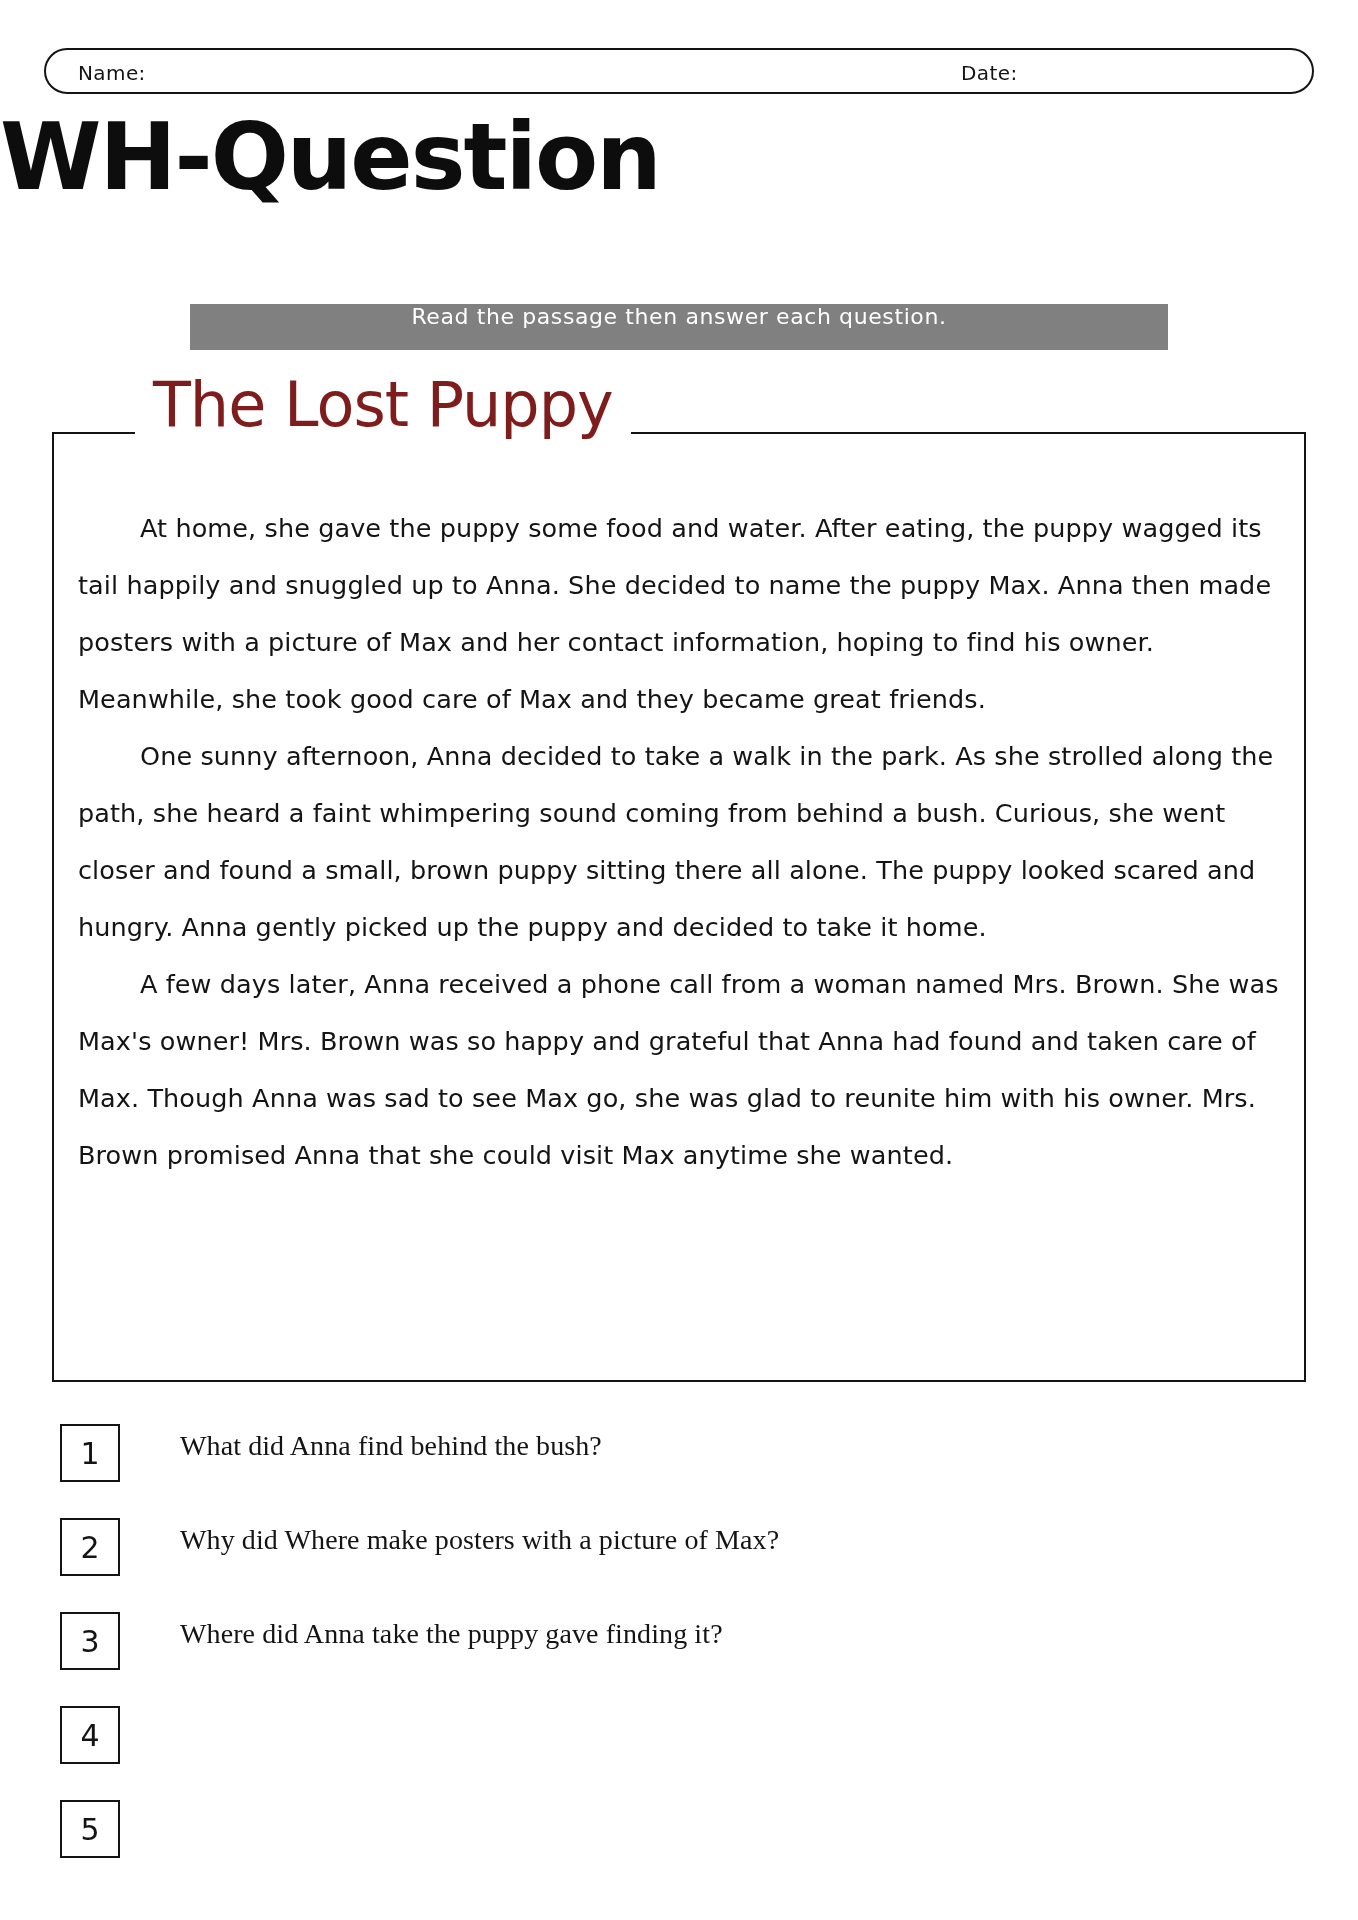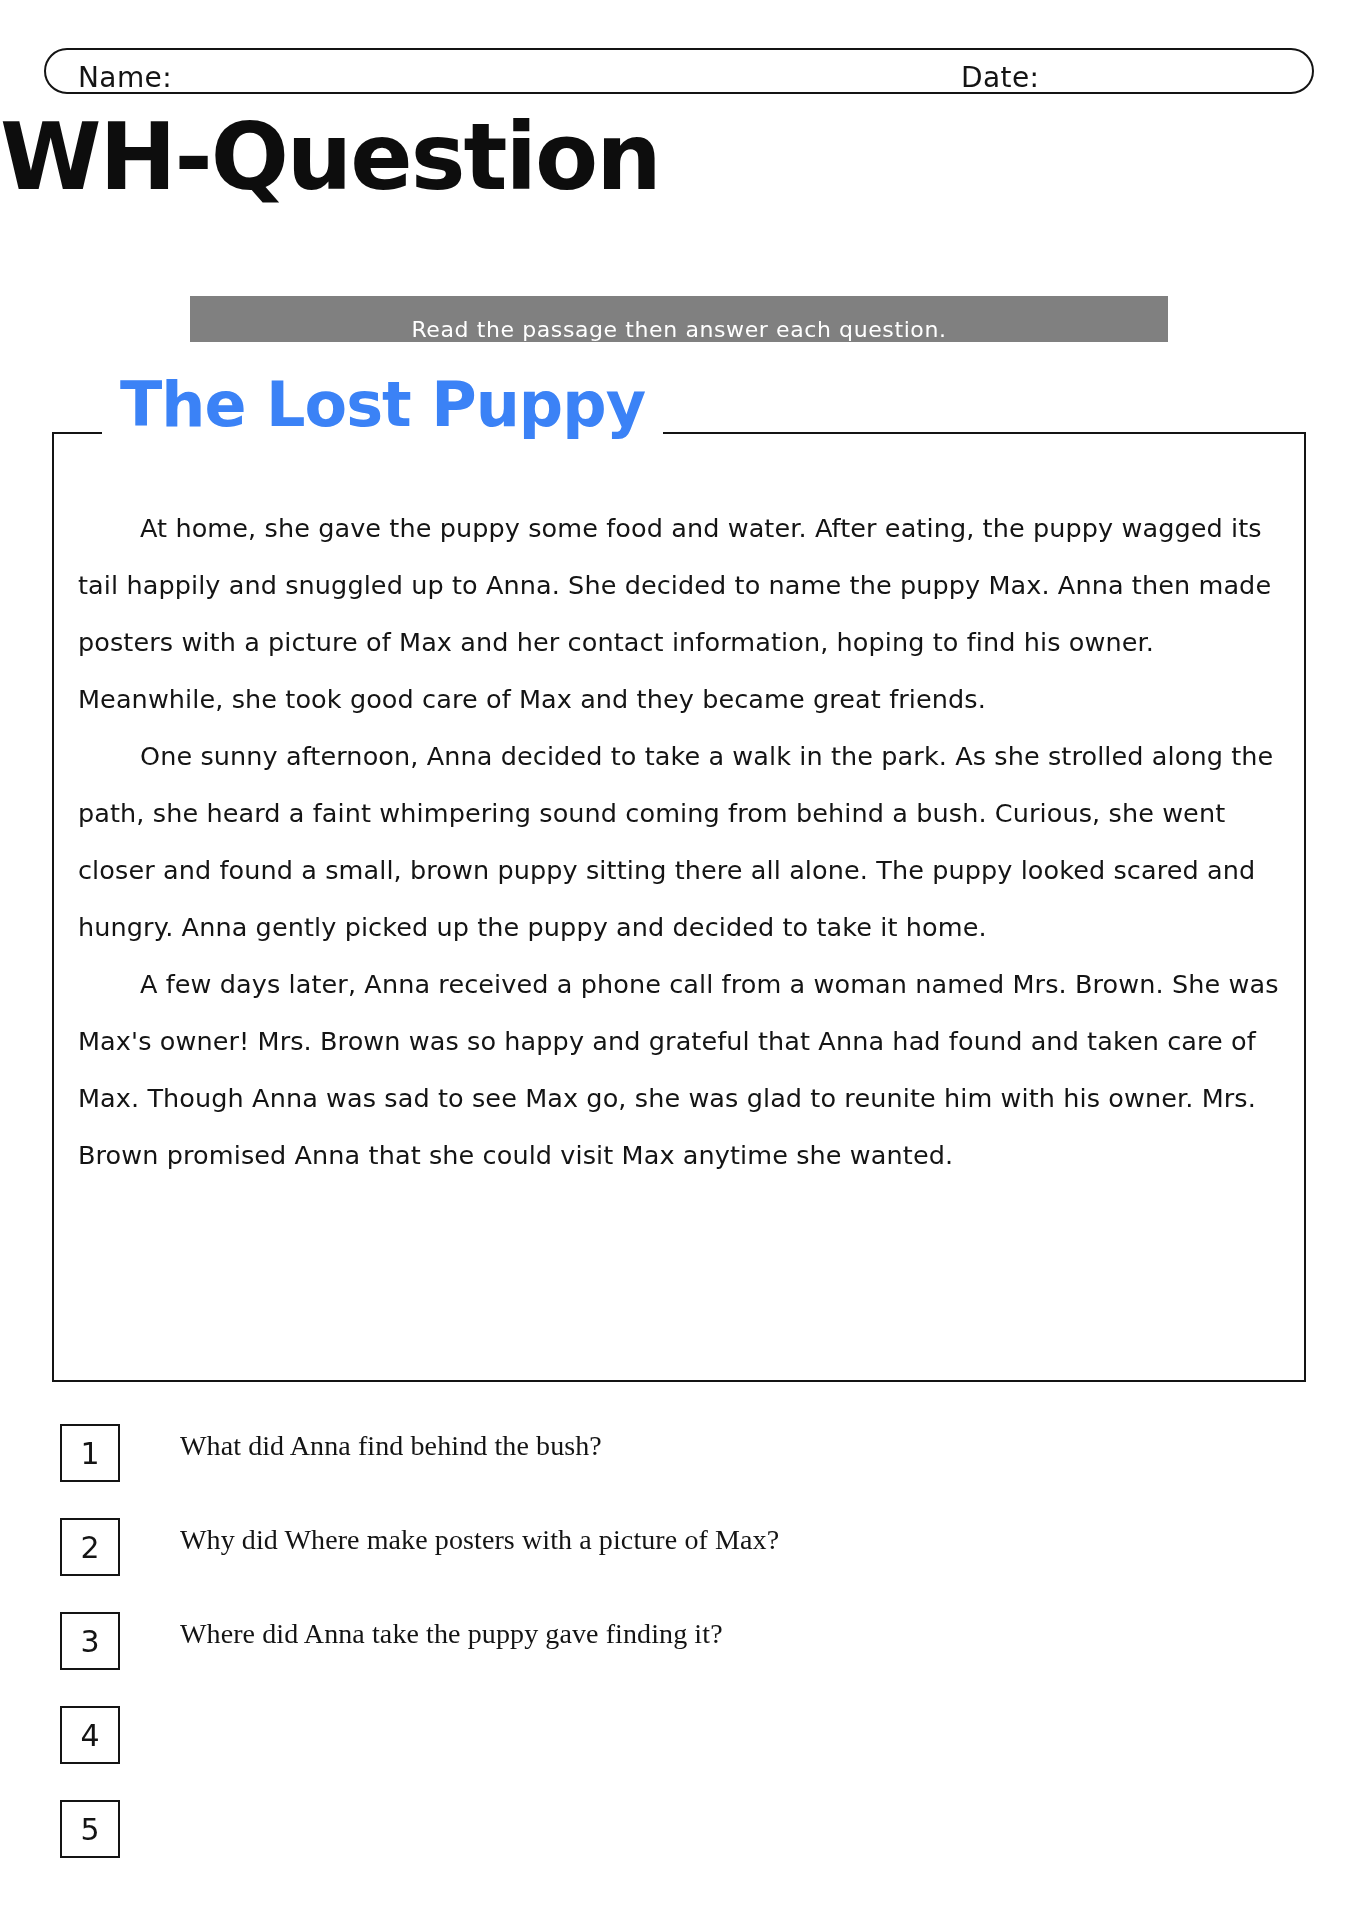--- a/index.html
+++ b/index.html
@@ -32,21 +32,21 @@
     width: 1270px;
     height: 46px;
     border: 2px solid #141414;
     border-radius: 23px;
     box-sizing: border-box;
   }
   .namebar .label {
     position: absolute;
     top: 11px;
     font-family: "DejaVu Sans", sans-serif;
-    font-size: 28px;
+    font-size: 20px;
     letter-spacing: 0.4px;
     color: #141414;
   }
   .namebar .name-label { left: 32px; }
   .namebar .date-label { left: 915px; }
 
   
   .title {
     position: absolute;
     top: 112px;
@@ -56,27 +56,27 @@
     font-weight: bold;
     font-size: 92px;
     letter-spacing: -2px;
     color: #0d0d0d;
     line-height: 1;
   }
 
   
   .subtitle-band {
     position: absolute;
-    top: 296px;
+    top: 304px;
     left: 190px;
     width: 978px;
     height: 46px;
     background: #808080;
     display: flex;
-    align-items: flex-end;
+    align-items: flex-start;
     justify-content: center;
   }
   .subtitle-band span {
     font-family: "DejaVu Sans", sans-serif;
     font-size: 22px;
     color: #ffffff;
     letter-spacing: 0.6px;
   }
 
   
@@ -84,29 +84,29 @@
     position: absolute;
     left: 52px;
     top: 432px;
     width: 1254px;
     height: 950px;
     border: 2px solid #141414;
     box-sizing: border-box;
   }
   .passage-title {
     position: absolute;
-    left: 102px;
+    left: 135px;
     top: 372px;
     background: #ffffff;
     padding: 0 18px;
     font-family: "DejaVu Sans", sans-serif;
-    font-weight: bold;
+    font-weight: normal;
     font-size: 62px;
     letter-spacing: -1px;
-    color: #3b82f6;
+    color: #7f1d1d;
     line-height: 1.05;
     z-index: 3;
   }
   .passage-text {
     position: absolute;
     left: 78px;
     top: 500px;
     width: 1202px;
     font-family: "DejaVu Sans", sans-serif;
     font-size: 25.5px;

